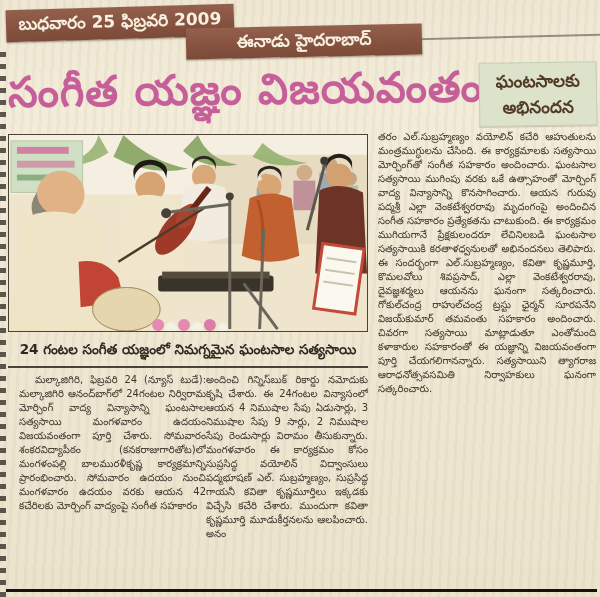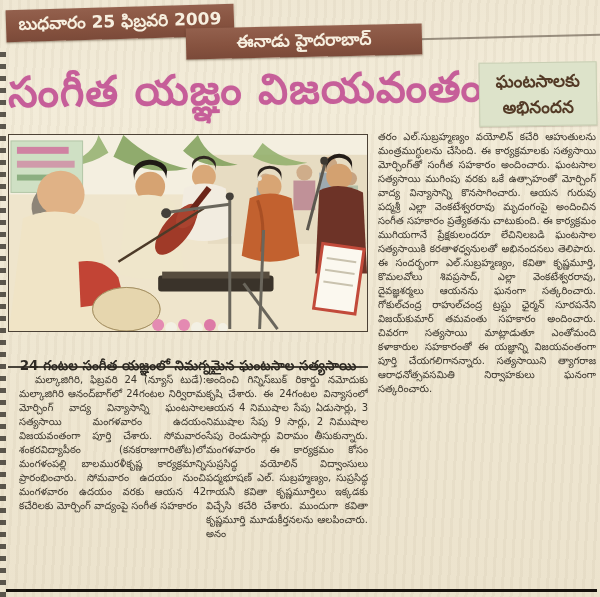--- a/index.html
+++ b/index.html
@@ -40,21 +40,21 @@
     display:flex;flex-direction:column;justify-content:center;
     transform:rotate(-0.8deg);box-shadow:0 1px 1px rgba(80,60,40,.25);
   }
   .photo{
     position:absolute;left:8px;top:134px;width:360px;height:198px;margin:0;
     border:1px solid #4c4236;box-sizing:border-box;background:#e9dcc0;
   }
   .photo svg{display:block;width:100%;height:100%;}
   .caption{
     position:absolute;left:8px;top:336px;width:360px;height:26px;
-    font-size:13.5px;font-weight:bold;color:#2e2a23;text-align:center;line-height:26px;margin-top:16px;
+    font-size:13.5px;font-weight:bold;color:#2e2a23;text-align:center;line-height:26px;
   }
   .rule{position:absolute;background:#2b2720;}
   .caption-rule{left:8px;top:366px;width:360px;height:2px;opacity:.85;}
   .bottom-rule{left:6px;top:589px;width:591px;height:3px;background:#17120d;}
   .col{
     position:absolute;font-size:10px;line-height:14px;color:#3b362d;
     text-align:justify;overflow:hidden;
   }
   .col-left{left:19px;top:373px;width:187px;height:214px;text-indent:16px;}
   .col-middle{left:206px;top:373px;width:162px;height:214px;}

